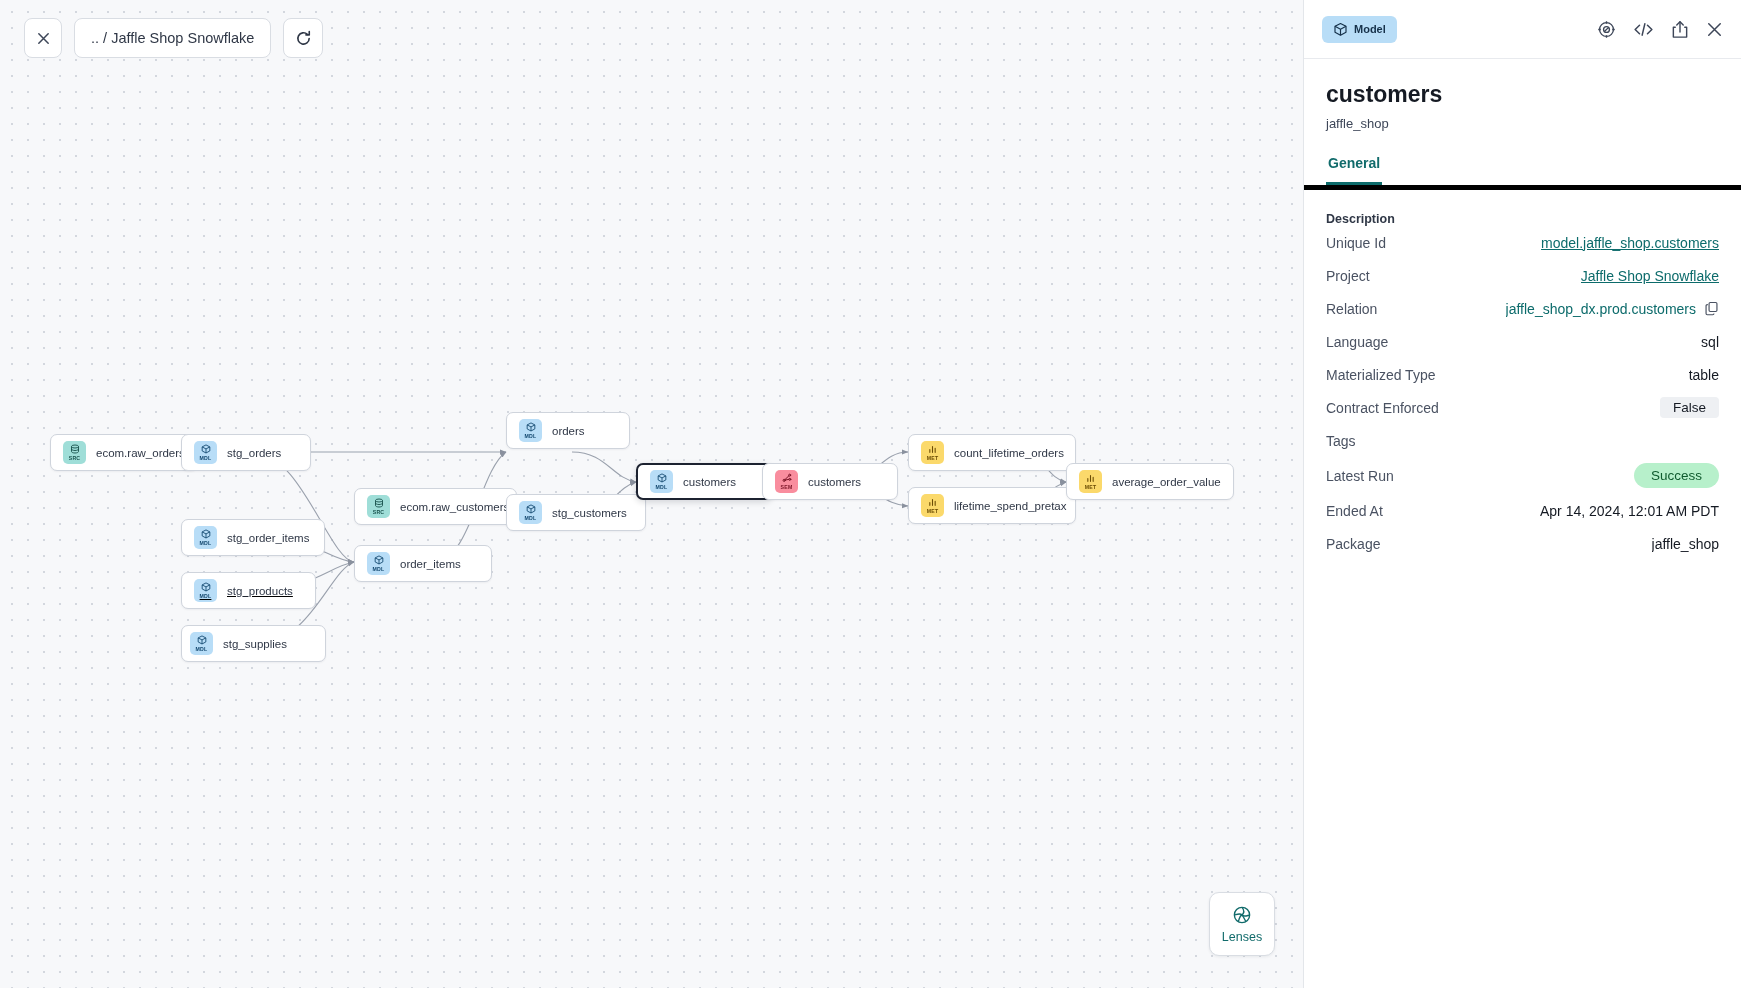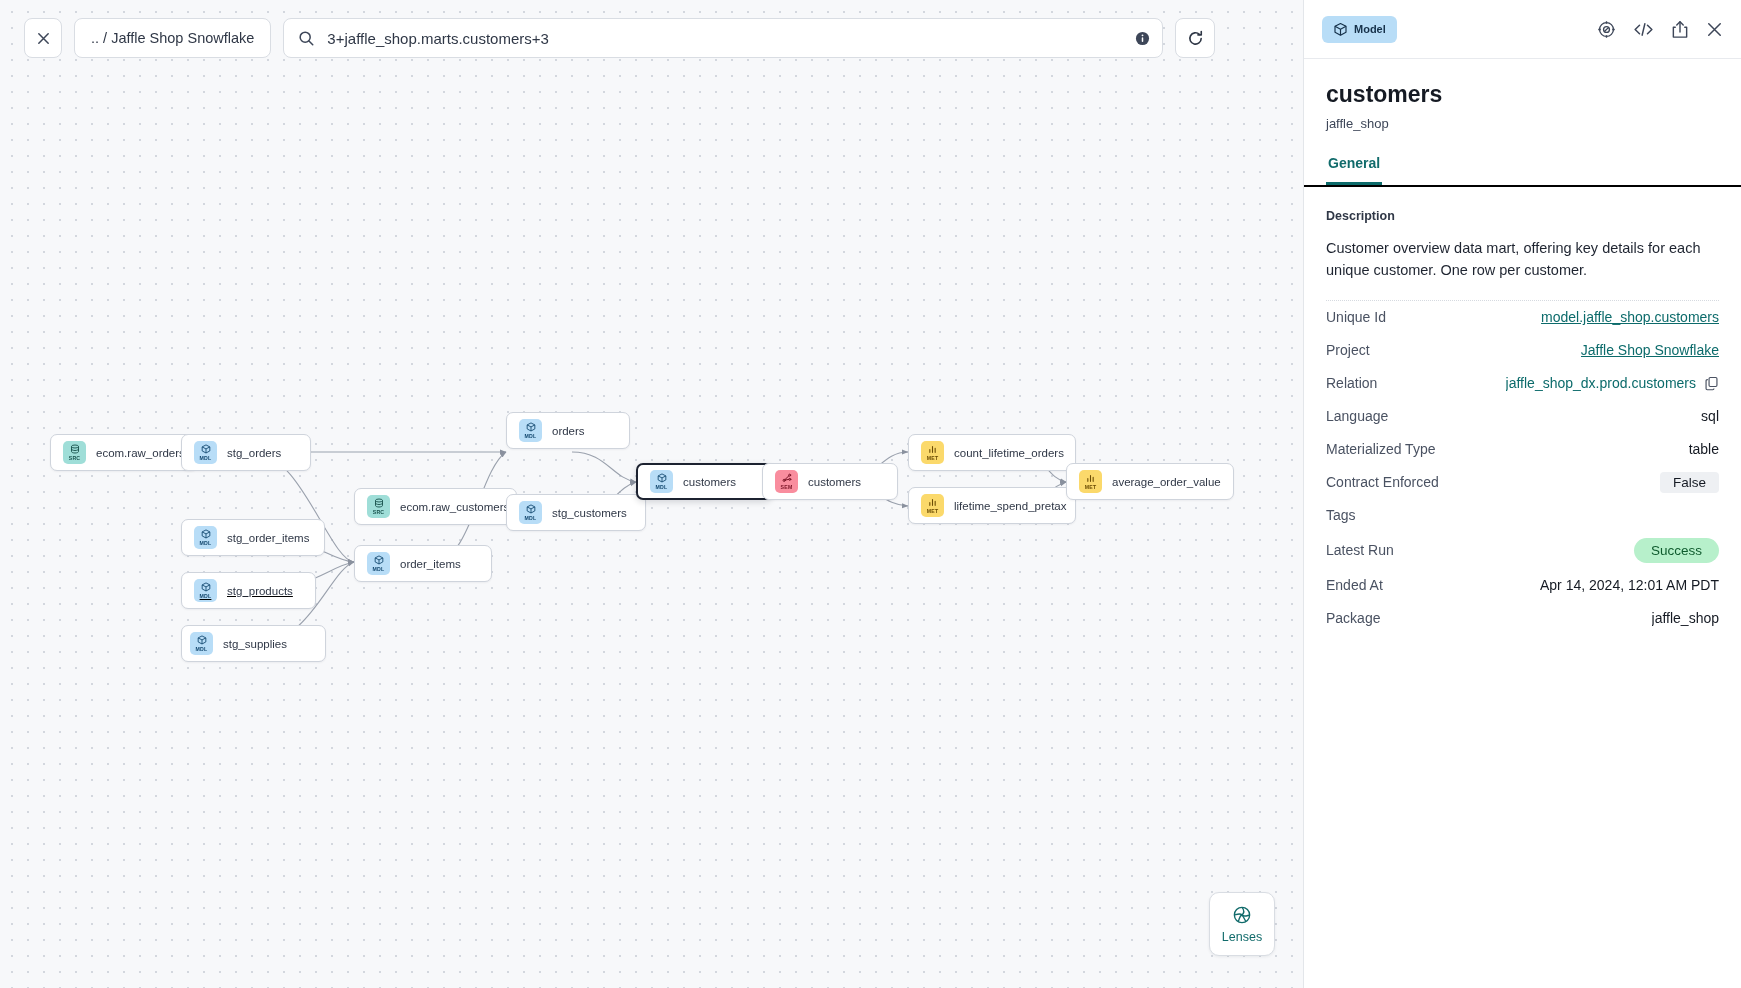--- a/index.html
+++ b/index.html
@@ -134,21 +134,21 @@
     color: #3d4658;
   }
   .head-actions > span { cursor: pointer; display: flex; }
 
   #panel-title-wrap { padding: 22px 22px 0 22px; }
   #panel-title { font-size: 23px; font-weight: bold; color: #151a23; }
   #panel-sub { font-size: 13px; color: #3d4658; margin-top: 8px; }
 
   #tabs {
     margin-top: 24px; padding: 0 22px;
-    border-bottom: 2px solid #000000;
+    border-bottom: 5px solid #000000;
     display: flex; gap: 22px;
   }
   .tab {
     font-size: 14px; color: #116b6b; font-weight: 600;
     padding: 0 2px 11px 2px; cursor: pointer;
     border-bottom: 3px solid transparent;
   }
   .tab.active { border-bottom-color: #0c6b6b; }
 
   #panel-body { padding: 22px 22px 0 22px; overflow-y: auto; flex: 1; }
@@ -190,36 +190,20 @@
     <div id="toolbar">
       <div class="tb-btn tb-close">
         <span>
           <svg class="icon-svg" width="15" height="15" viewBox="0 0 16 16" fill="none" stroke="currentColor" stroke-width="1.6" stroke-linecap="round">
             <path d="M3 3 L13 13 M13 3 L3 13"></path>
           </svg>
         </span>
       </div>
       <div class="tb-btn tb-breadcrumb">
         <span>.. / Jaffle Shop Snowflake</span>
-      </div>
-      <div class="tb-btn tb-search">
-        <span>
-          <svg class="icon-svg" width="17" height="17" viewBox="0 0 18 18" fill="none" stroke="#3d4658" stroke-width="1.6" stroke-linecap="round">
-            <circle cx="7.6" cy="7.6" r="5.3"></circle>
-              <path d="M11.6 11.6 L15.6 15.6"></path>
-          </svg>
-        </span>
-        <span class="tb-search-text">3+jaffle_shop.marts.customers+3</span>
-        <span>
-          <svg class="icon-svg" width="15" height="15" viewBox="0 0 16 16">
-            <circle cx="8" cy="8" r="7" fill="#3d4658"></circle>
-            <circle cx="8" cy="4.6" r="1" fill="#fff"></circle>
-            <rect x="7.2" y="6.6" width="1.6" height="5" rx="0.8" fill="#fff"></rect>
-          </svg>
-        </span>
       </div>
       <div class="tb-btn tb-refresh">
         <span>
           <svg class="icon-svg" width="17" height="17" viewBox="0 0 18 18" fill="none" stroke="#2f3746" stroke-width="1.7" stroke-linecap="round">
             <path d="M15 9a6 6 0 1 1-1.9-4.4"></path>
             <path d="M15.1 1.7 L15.1 5.2 L11.6 5.2" stroke-linejoin="round"></path>
           </svg>
         </span>
       </div>
     </div>
@@ -472,21 +456,20 @@
     </div>
 
     <div id="tabs">
       <div class="tab active">
         <span>General</span>
       </div>
     </div>
 
     <div id="panel-body">
       <div class="section-label">Description</div>
-      <div id="desc-text">Customer overview data mart, offering key details for each unique customer. One row per customer.</div>
       <div id="fields-layer">
           <div class="kv">
             <span class="kv-key">Unique Id</span>
             <span class="kv-right">
               <span class="kv-val link">model.jaffle_shop.customers</span>
             </span>
           </div>
           <div class="kv">
             <span class="kv-key">Project</span>
             <span class="kv-right">

